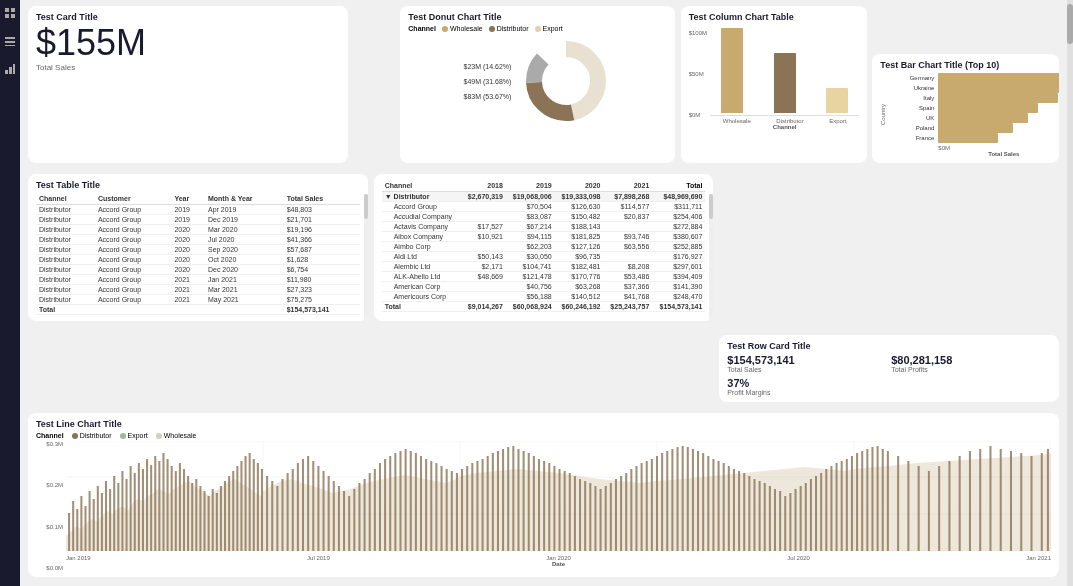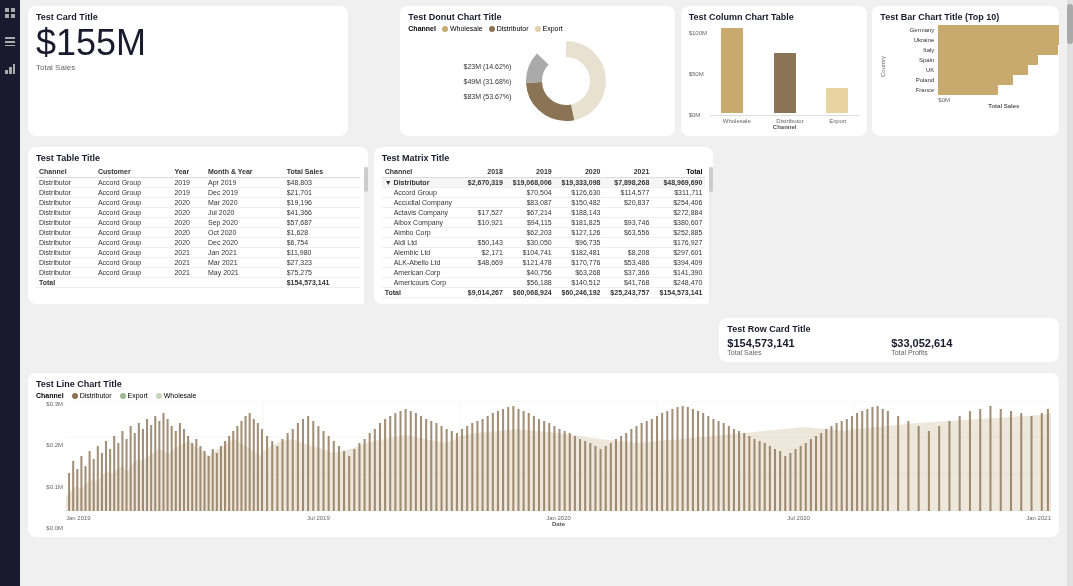--- a/index.html
+++ b/index.html
@@ -346,21 +346,21 @@
                 <div style="display:flex;justify-content:space-around;font-size:6px;color:#666;padding-top:2px;">
                   <span>Wholesale</span>
                   <span>Distributor</span>
                   <span>Export</span>
                 </div>
                 <div style="text-align:center;font-size:6px;color:#555;font-weight:600;">Channel</div>
               </div>
             </div>
           </div>
 
-          <div class="widget" style="flex: 1;">
+          <div class="widget" style="flex: 1; margin-top: 48px;">
             <div class="widget-title">Test Bar Chart Title (Top 10)</div>
             <div style="display:flex;align-items:flex-start;gap:3px;">
               <div style="writing-mode:vertical-rl;transform:rotate(180deg);font-size:6px;color:#666;align-self:center;">Country</div>
               <div style="flex:1;">
                 <div class="hbar-row">
                   <span class="hbar-label">Germany</span>
                   <div class="hbar-bar" style="width:180px;"></div>
                 </div>
                 <div class="hbar-row">
                   <span class="hbar-label">Ukraine</span>
@@ -496,21 +496,20 @@
               </tfoot>
             </table>
           </div>
 
           <div style="position:absolute;right:0;top:20px;bottom:0;width:4px;background:#eee;">
             <div style="width:4px;height:25px;background:#ccc;border-radius:2px;"></div>
           </div>
         </div>
 
         <div class="widget" style="overflow:hidden;position:relative;">
-          <div class="widget-title">Test Matrix Title</div>
           <div style="overflow:hidden;max-height:155px;">
             <table class="matrix-table">
               <thead>
                 <tr>
                   <th>Channel</th>
                   <th>2018</th>
                   <th>2019</th>
                   <th>2020</th>
                   <th>2021</th>
                   <th class="total-col">Total</th>
@@ -625,22 +624,26 @@
         </div>
 
         <div class="widget multirow-widget">
           <div class="widget-title">Test Row Card Title</div>
           <div class="multirow-cards">
             <div class="mrc-item">
               <span class="mrc-value">$154,573,141</span>
               <span class="mrc-label">Total Sales</span>
             </div>
             <div class="mrc-item">
-              <span class="mrc-value">$33,052,614</span>
+              <span class="mrc-value">$80,281,158</span>
               <span class="mrc-label">Total Profits</span>
+            </div>
+            <div class="mrc-item">
+              <span class="mrc-value">37%</span>
+              <span class="mrc-label">Profit Margins</span>
             </div>
           </div>
         </div>
 
       </div>
 
       <div class="widget" style="padding: 6px 8px;">
         <div class="widget-title">Test Line Chart Title</div>
         <div class="line-legend">
           <span style="font-size:7px;font-weight:600;">

